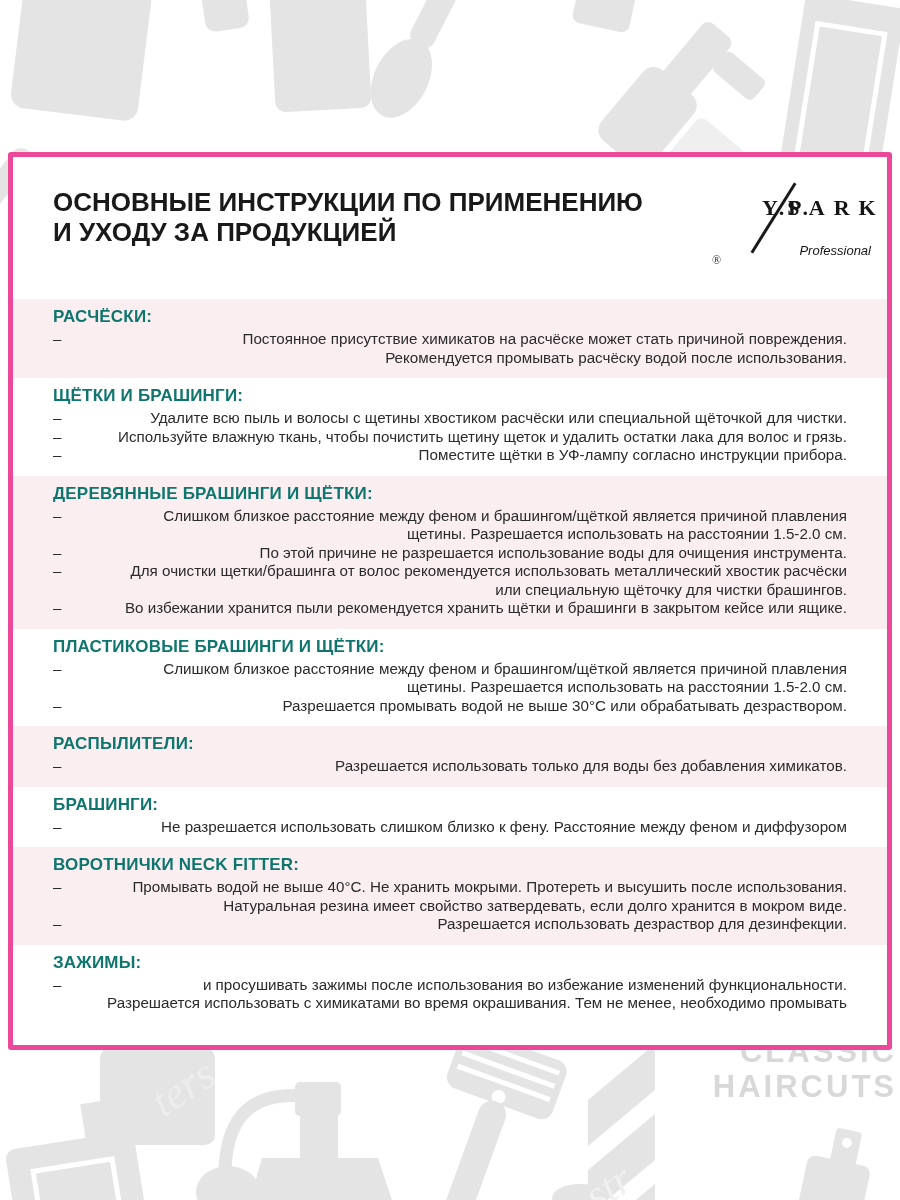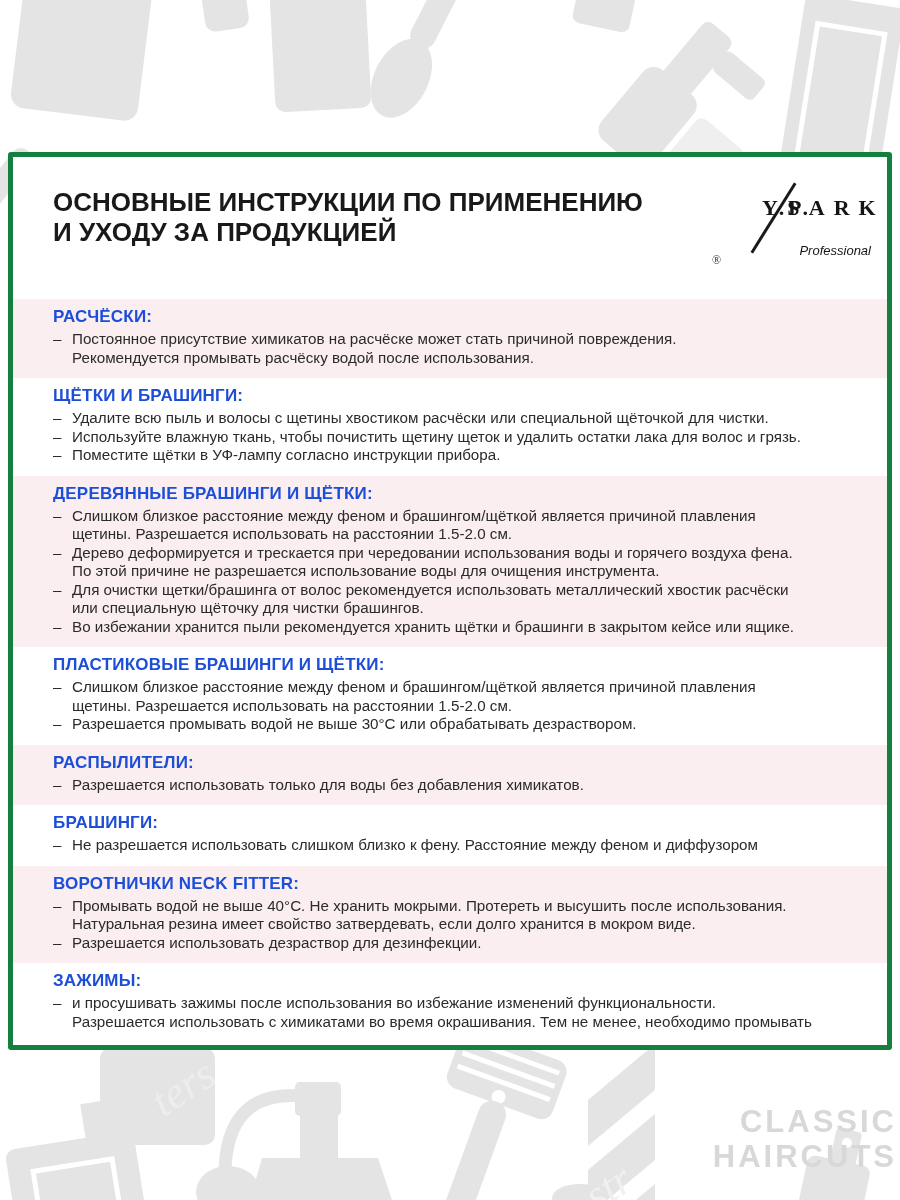--- a/index.html
+++ b/index.html
@@ -5,61 +5,61 @@
   html,body{margin:0;padding:0;}
   body{
     width:900px;height:1200px;position:relative;overflow:hidden;
     background:#ffffff;
     font-family:"Liberation Sans","DejaVu Sans",sans-serif;
   }
   .stage{position:absolute;inset:0;width:900px;height:1200px;}
   
   .wm-svg{position:absolute;left:0;top:0;z-index:0;}
   .wm-brand{
-    position:absolute;right:3px;top:1104px;z-index:0;
+    position:absolute;right:3px;top:1034px;z-index:0;
     text-align:right;color:#d8d8d8;font-weight:bold;
     font-size:31px;letter-spacing:3px;line-height:35px;margin-left:46px;
   }
   .wm-stock{
     position:absolute;z-index:0;color:#ededed;
     font-family:"Liberation Serif","DejaVu Serif",serif;
     font-style:italic;font-size:44px;
   }
   .stock1{left:150px;top:1062px;transform:rotate(-33deg);}
   .stock2{left:585px;top:1162px;transform:rotate(-33deg);color:#f0f0f0;}
   
   .card{
     position:absolute;left:8px;top:152px;width:884px;height:898px;
     box-sizing:border-box;background:#ffffff;
-    border:5px solid #15803d;border-radius:3px;z-index:2;
+    border:5px solid #ec4899;border-radius:3px;z-index:2;
   }
   .card-header{position:relative;padding:30px 40px 20px 40px;height:92px;box-sizing:content-box;}
   .title{
     font-size:26px;font-weight:bold;color:#191919;line-height:30px;letter-spacing:0;
   }
   
   .logo{position:absolute;right:14px;top:16px;width:185px;height:100px;color:#151515;
         font-family:"Liberation Serif","DejaVu Serif",serif;}
   .logo-ys{position:absolute;left:30px;top:22px;font-size:22px;font-weight:bold;letter-spacing:3px;margin-left:44px;}
   .logo-park{position:absolute;left:100px;top:22px;font-size:22px;font-weight:bold;letter-spacing:9px;}
   .logo-slash{position:absolute;left:84px;top:4px;width:3px;height:82px;background:#1a1a1a;transform:rotate(32deg);}
   .logo-prof{position:absolute;right:2px;top:70px;font-size:13px;font-weight:normal;font-style:italic;
              font-family:"Liberation Sans",sans-serif;}
   .logo-reg{position:absolute;left:24px;top:80px;font-size:12px;color:#333;}
   
   .band{padding:7px 40px 11px 40px;}
   .band.alt{background:#faeef1;}
   .band h2{
     margin:0 0 3px 0;font-size:17px;line-height:21px;font-weight:bold;
-    color:#1d4ed8;letter-spacing:.2px;
+    color:#0f766e;letter-spacing:.2px;
   }
   .bullet{display:flex;gap:9px;color:#2b2b2b;}
   .dash{flex:none;width:10px;font-size:15.2px;line-height:18.5px;}
   .lines{flex:1;}
-  .line{font-size:15.2px;line-height:18.5px;white-space:nowrap;}
+  .line{font-size:15.2px;line-height:18.5px;white-space:nowrap;text-align:right;}
 </style>
 </head>
 <body>
 
 <div class="stage">
 
   <svg class="wm-svg" width="900" height="1200" viewBox="0 0 900 1200">
     <g fill="#e4e4e4">
       <rect x="18" y="-35" width="128" height="150" rx="14" transform="rotate(7 82 40)"></rect>
       <rect x="203" y="-18" width="44" height="48" rx="10" transform="rotate(-8 225 6)"></rect>
@@ -177,21 +177,20 @@
       <div class="bullet">
         <span class="dash">–</span>
         <div class="lines">
           <div class="line">Слишком близкое расстояние между феном и брашингом/щёткой является причиной плавления</div>
           <div class="line">щетины. Разрешается использовать на расстоянии 1.5-2.0 см.</div>
         </div>
       </div>
       <div class="bullet">
         <span class="dash">–</span>
         <div class="lines">
-          <div class="line">Дерево деформируется и трескается при чередовании использования воды и горячего воздуха фена.</div>
           <div class="line">По этой причине не разрешается использование воды для очищения инструмента.</div>
         </div>
       </div>
       <div class="bullet">
         <span class="dash">–</span>
         <div class="lines">
           <div class="line">Для очистки щетки/брашинга от волос рекомендуется использовать металлический хвостик расчёски</div>
           <div class="line">или специальную щёточку для чистки брашингов.</div>
         </div>
       </div>

